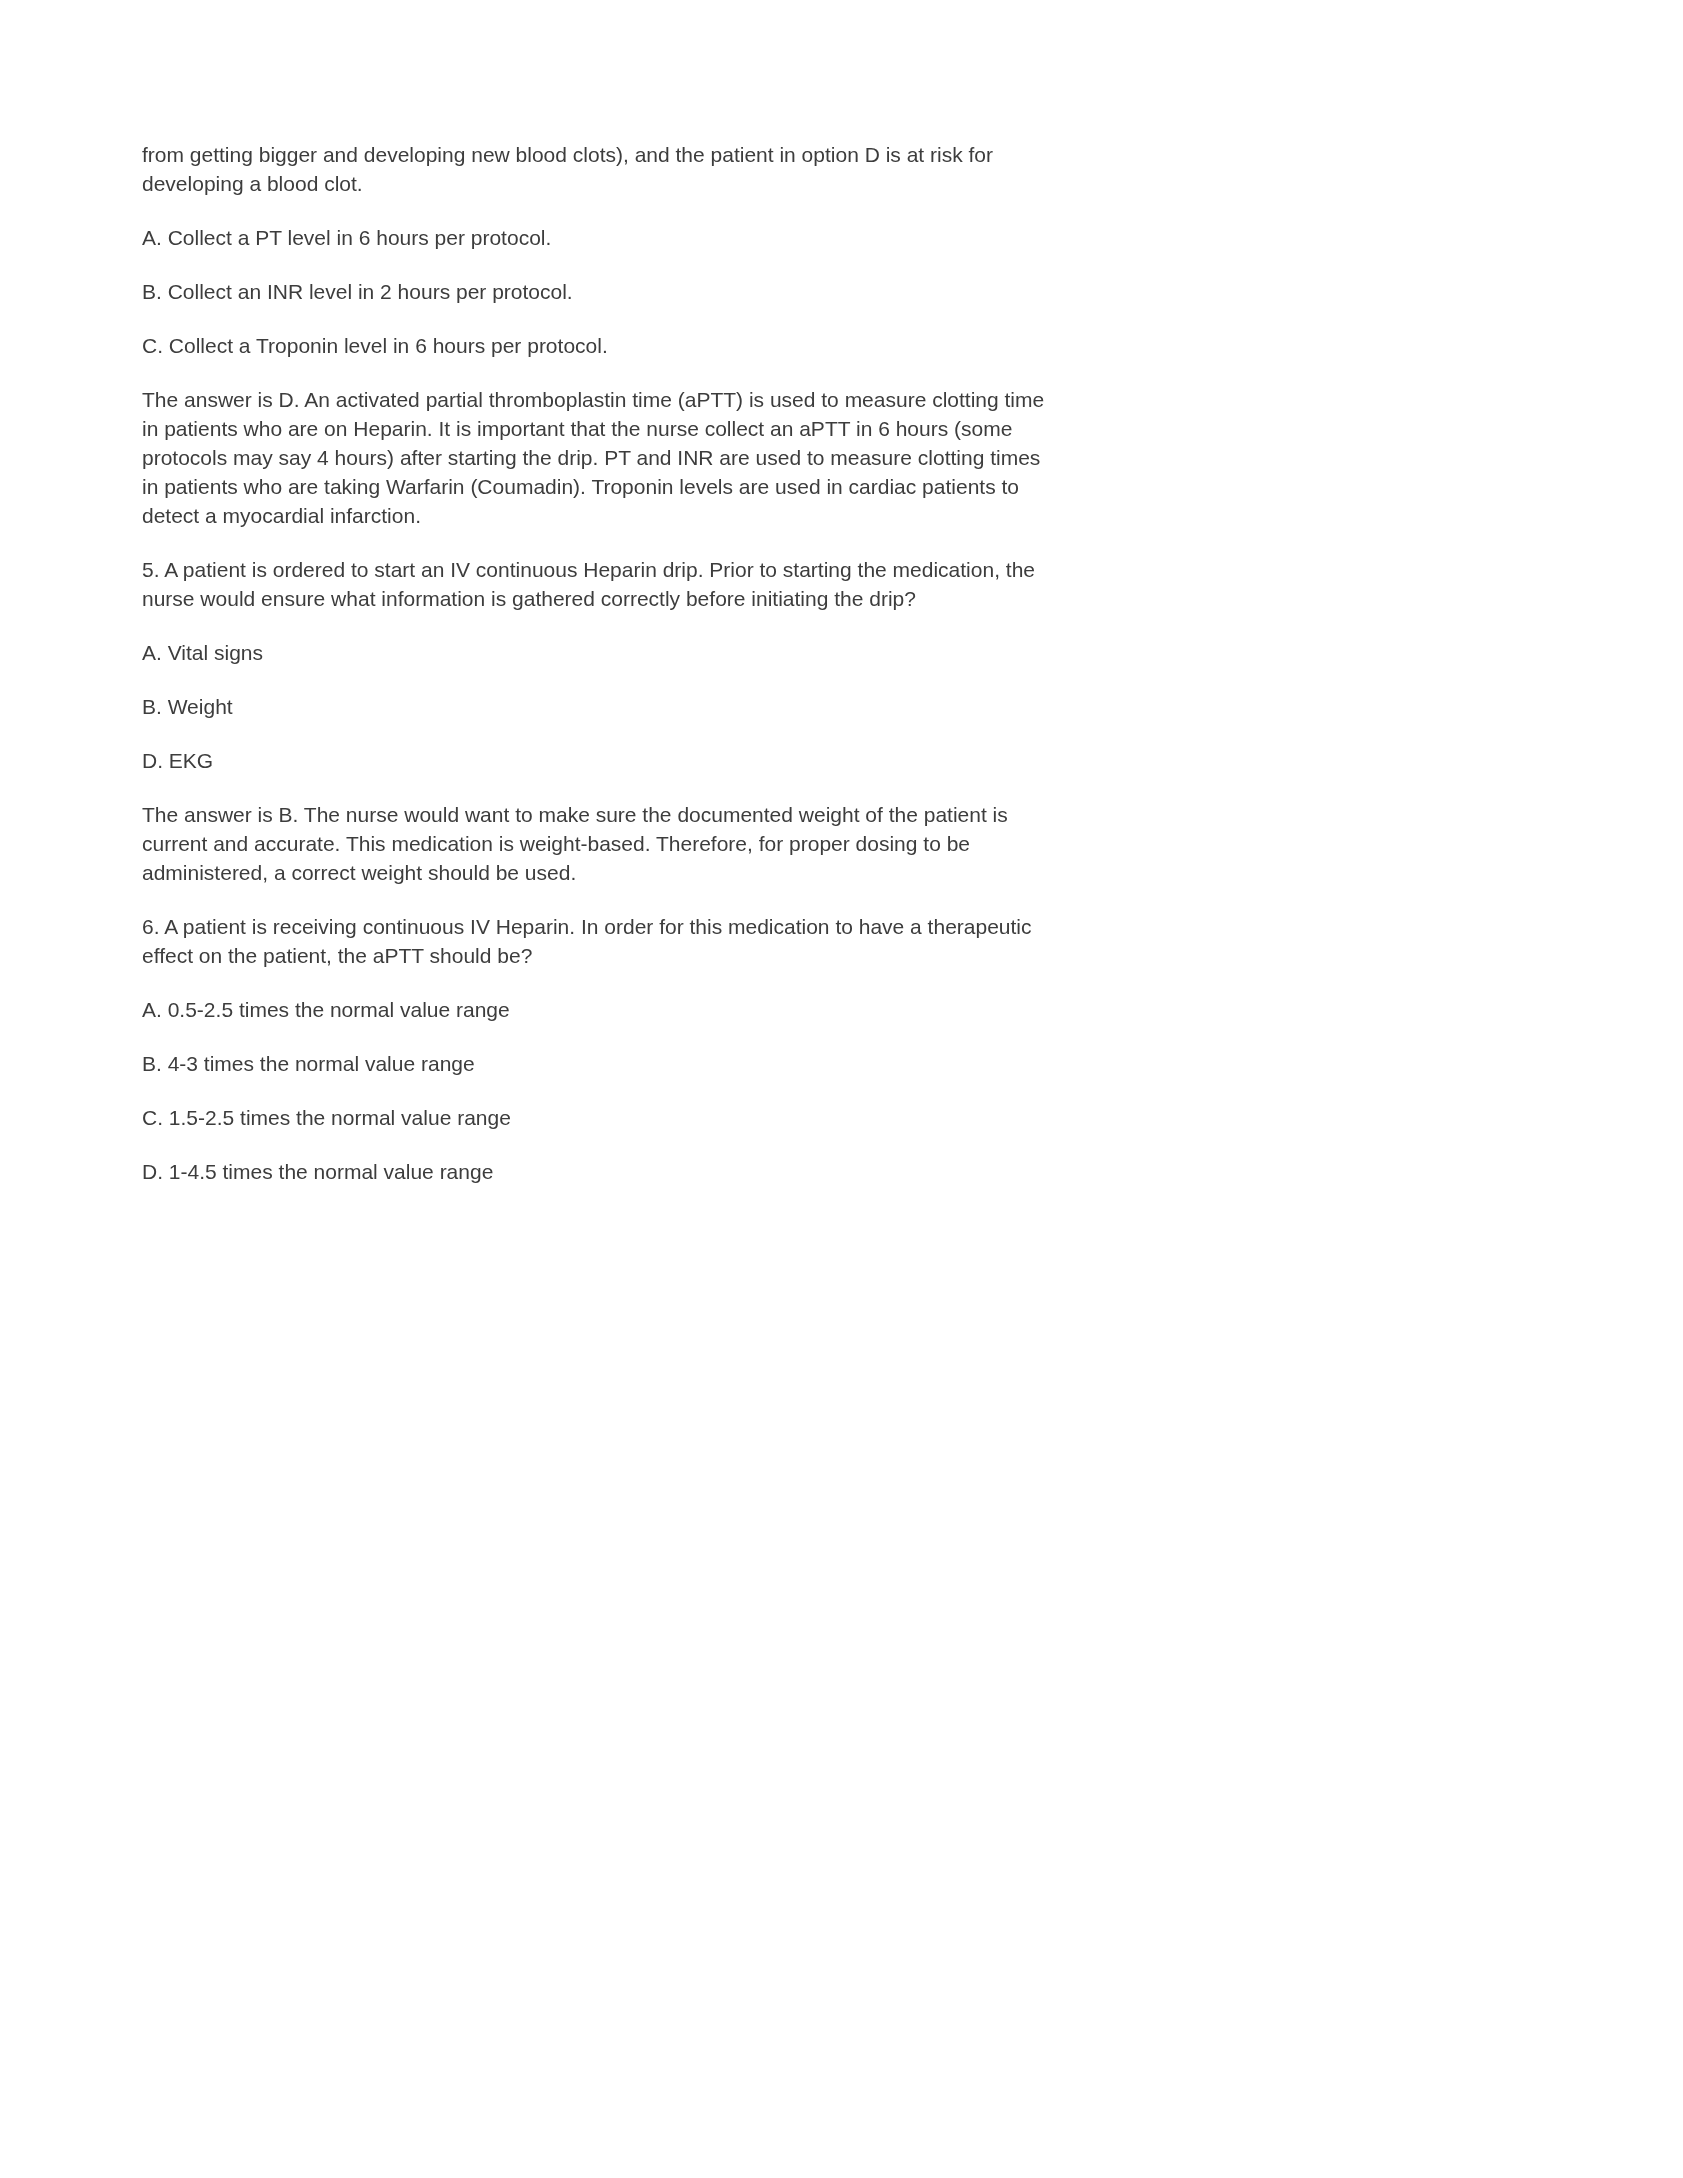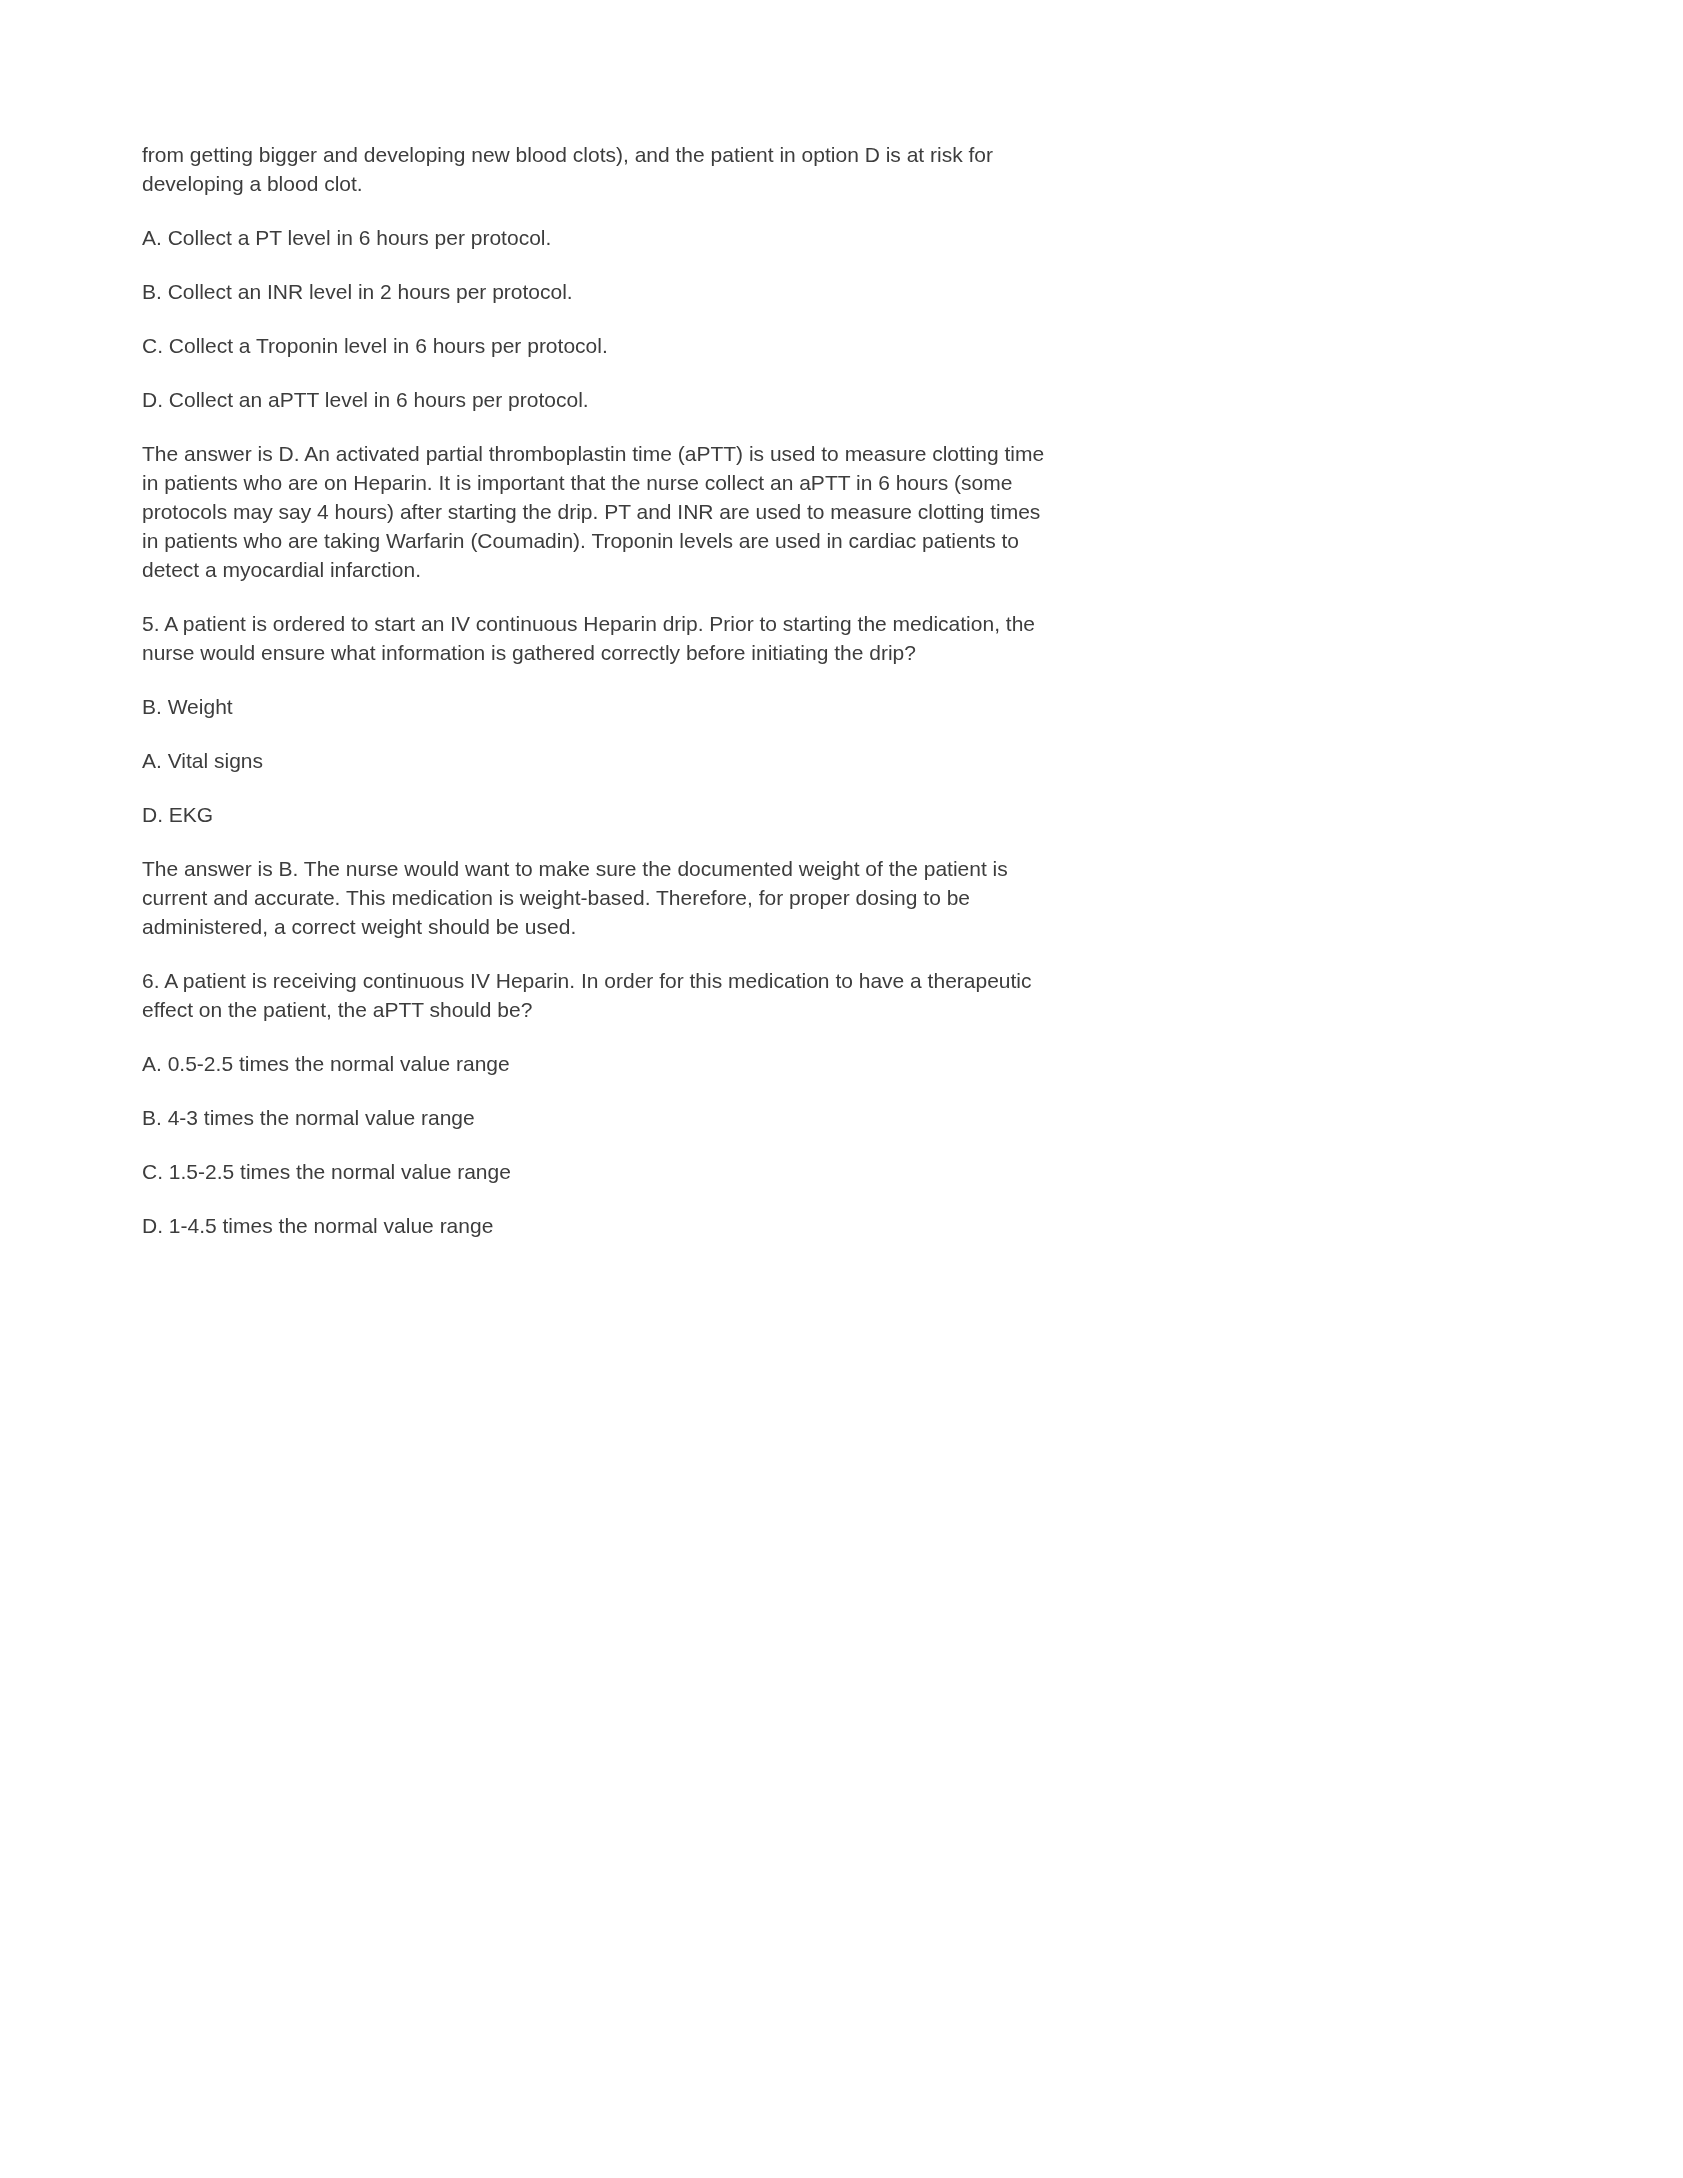--- a/index.html
+++ b/index.html
@@ -34,26 +34,25 @@
 <body>
 
 <div class="page">
   <div class="content">
 
     <p>from getting bigger and developing new blood clots), and the patient in option D is at risk for developing a blood clot.</p>
 
     <p>A. Collect a PT level in 6 hours per protocol.</p>
     <p>B. Collect an INR level in 2 hours per protocol.</p>
     <p>C. Collect a Troponin level in 6 hours per protocol.</p>
-    <p>D. Collect an aPTT level in 6 hours per protocol.</p>
     <p>The answer is D. An activated partial thromboplastin time (aPTT) is used to measure clotting time in patients who are on Heparin. It is important that the nurse collect an aPTT in 6 hours (some protocols may say 4 hours) after starting the drip. PT and INR are used to measure clotting times in patients who are taking Warfarin (Coumadin). Troponin levels are used in cardiac patients to detect a myocardial infarction.</p>
 
     <p>5. A patient is ordered to start an IV continuous Heparin drip. Prior to starting the medication, the nurse would ensure what information is gathered correctly before initiating the drip?</p>
+    <p>A. Vital signs</p>
     <p>B. Weight</p>
-    <p>A. Vital signs</p>
     <p>D. EKG</p>
     <p>The answer is B. The nurse would want to make sure the documented weight of the patient is current and accurate. This medication is weight-based. Therefore, for proper dosing to be administered, a correct weight should be used.</p>
 
     <p>6. A patient is receiving continuous IV Heparin. In order for this medication to have a therapeutic effect on the patient, the aPTT should be?</p>
     <p>A. 0.5-2.5 times the normal value range</p>
     <p>B. 4-3 times the normal value range</p>
     <p>C. 1.5-2.5 times the normal value range</p>
     <p>D. 1-4.5 times the normal value range</p>
 
   </div>

